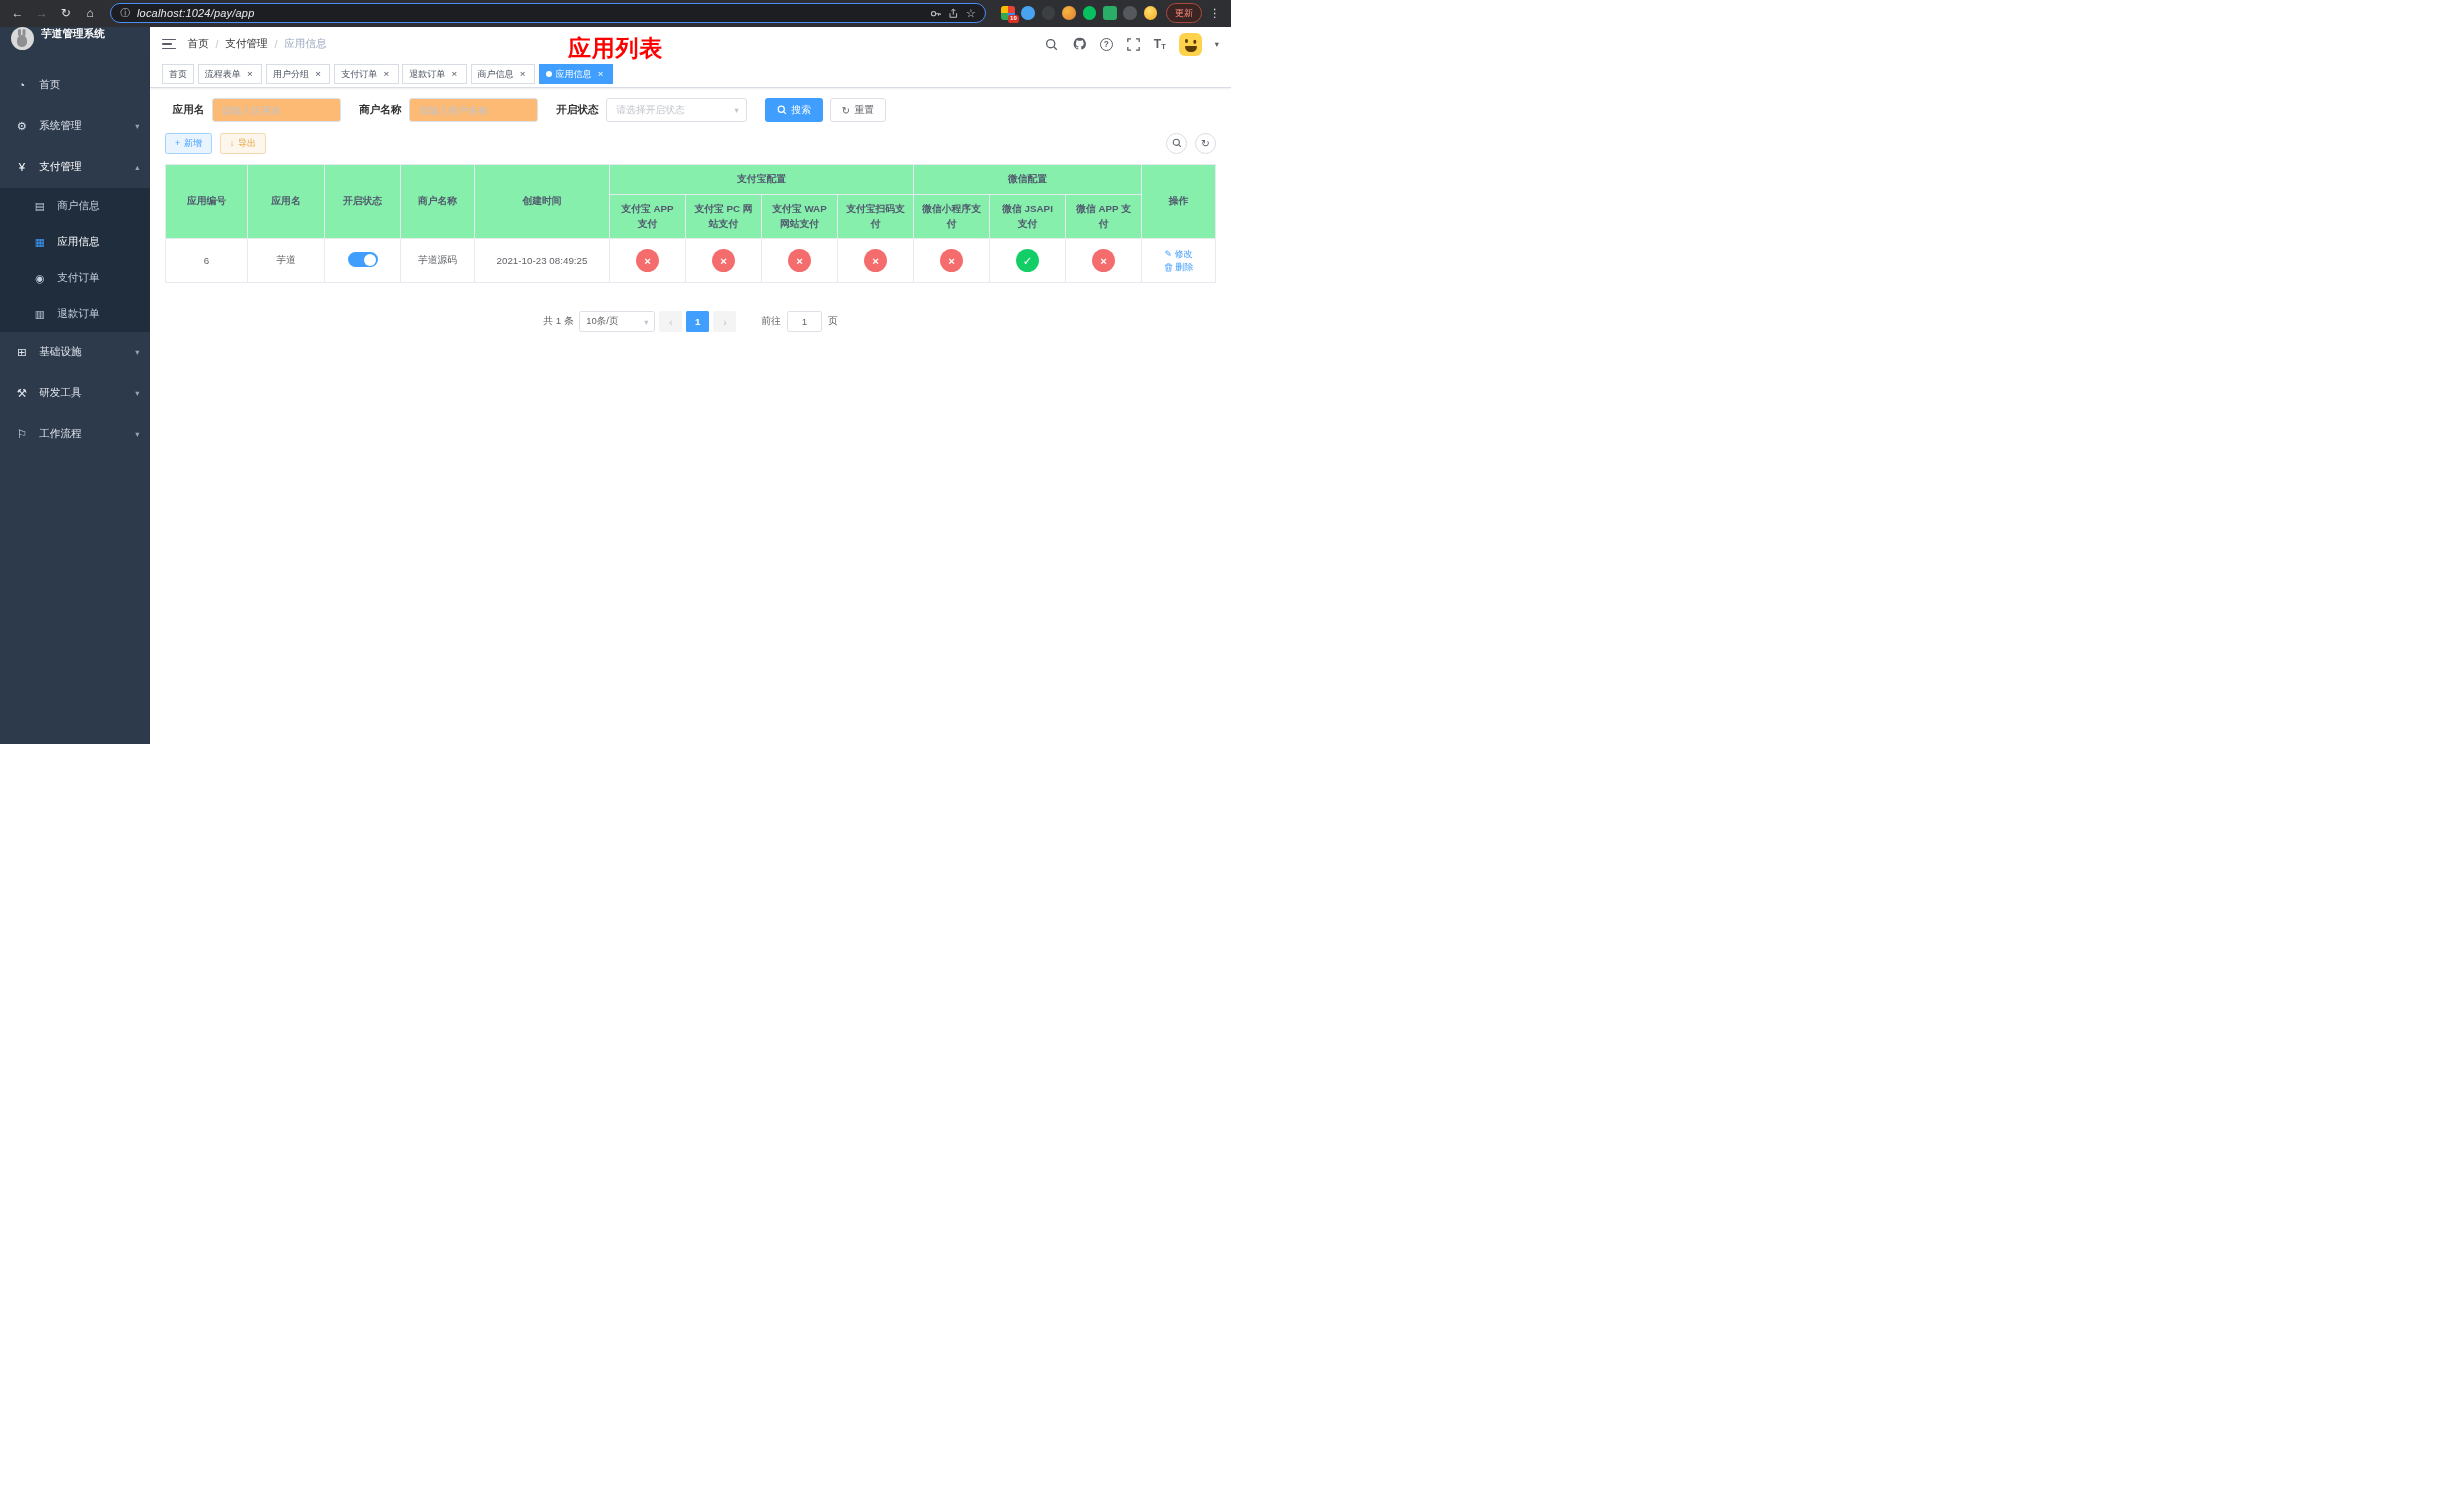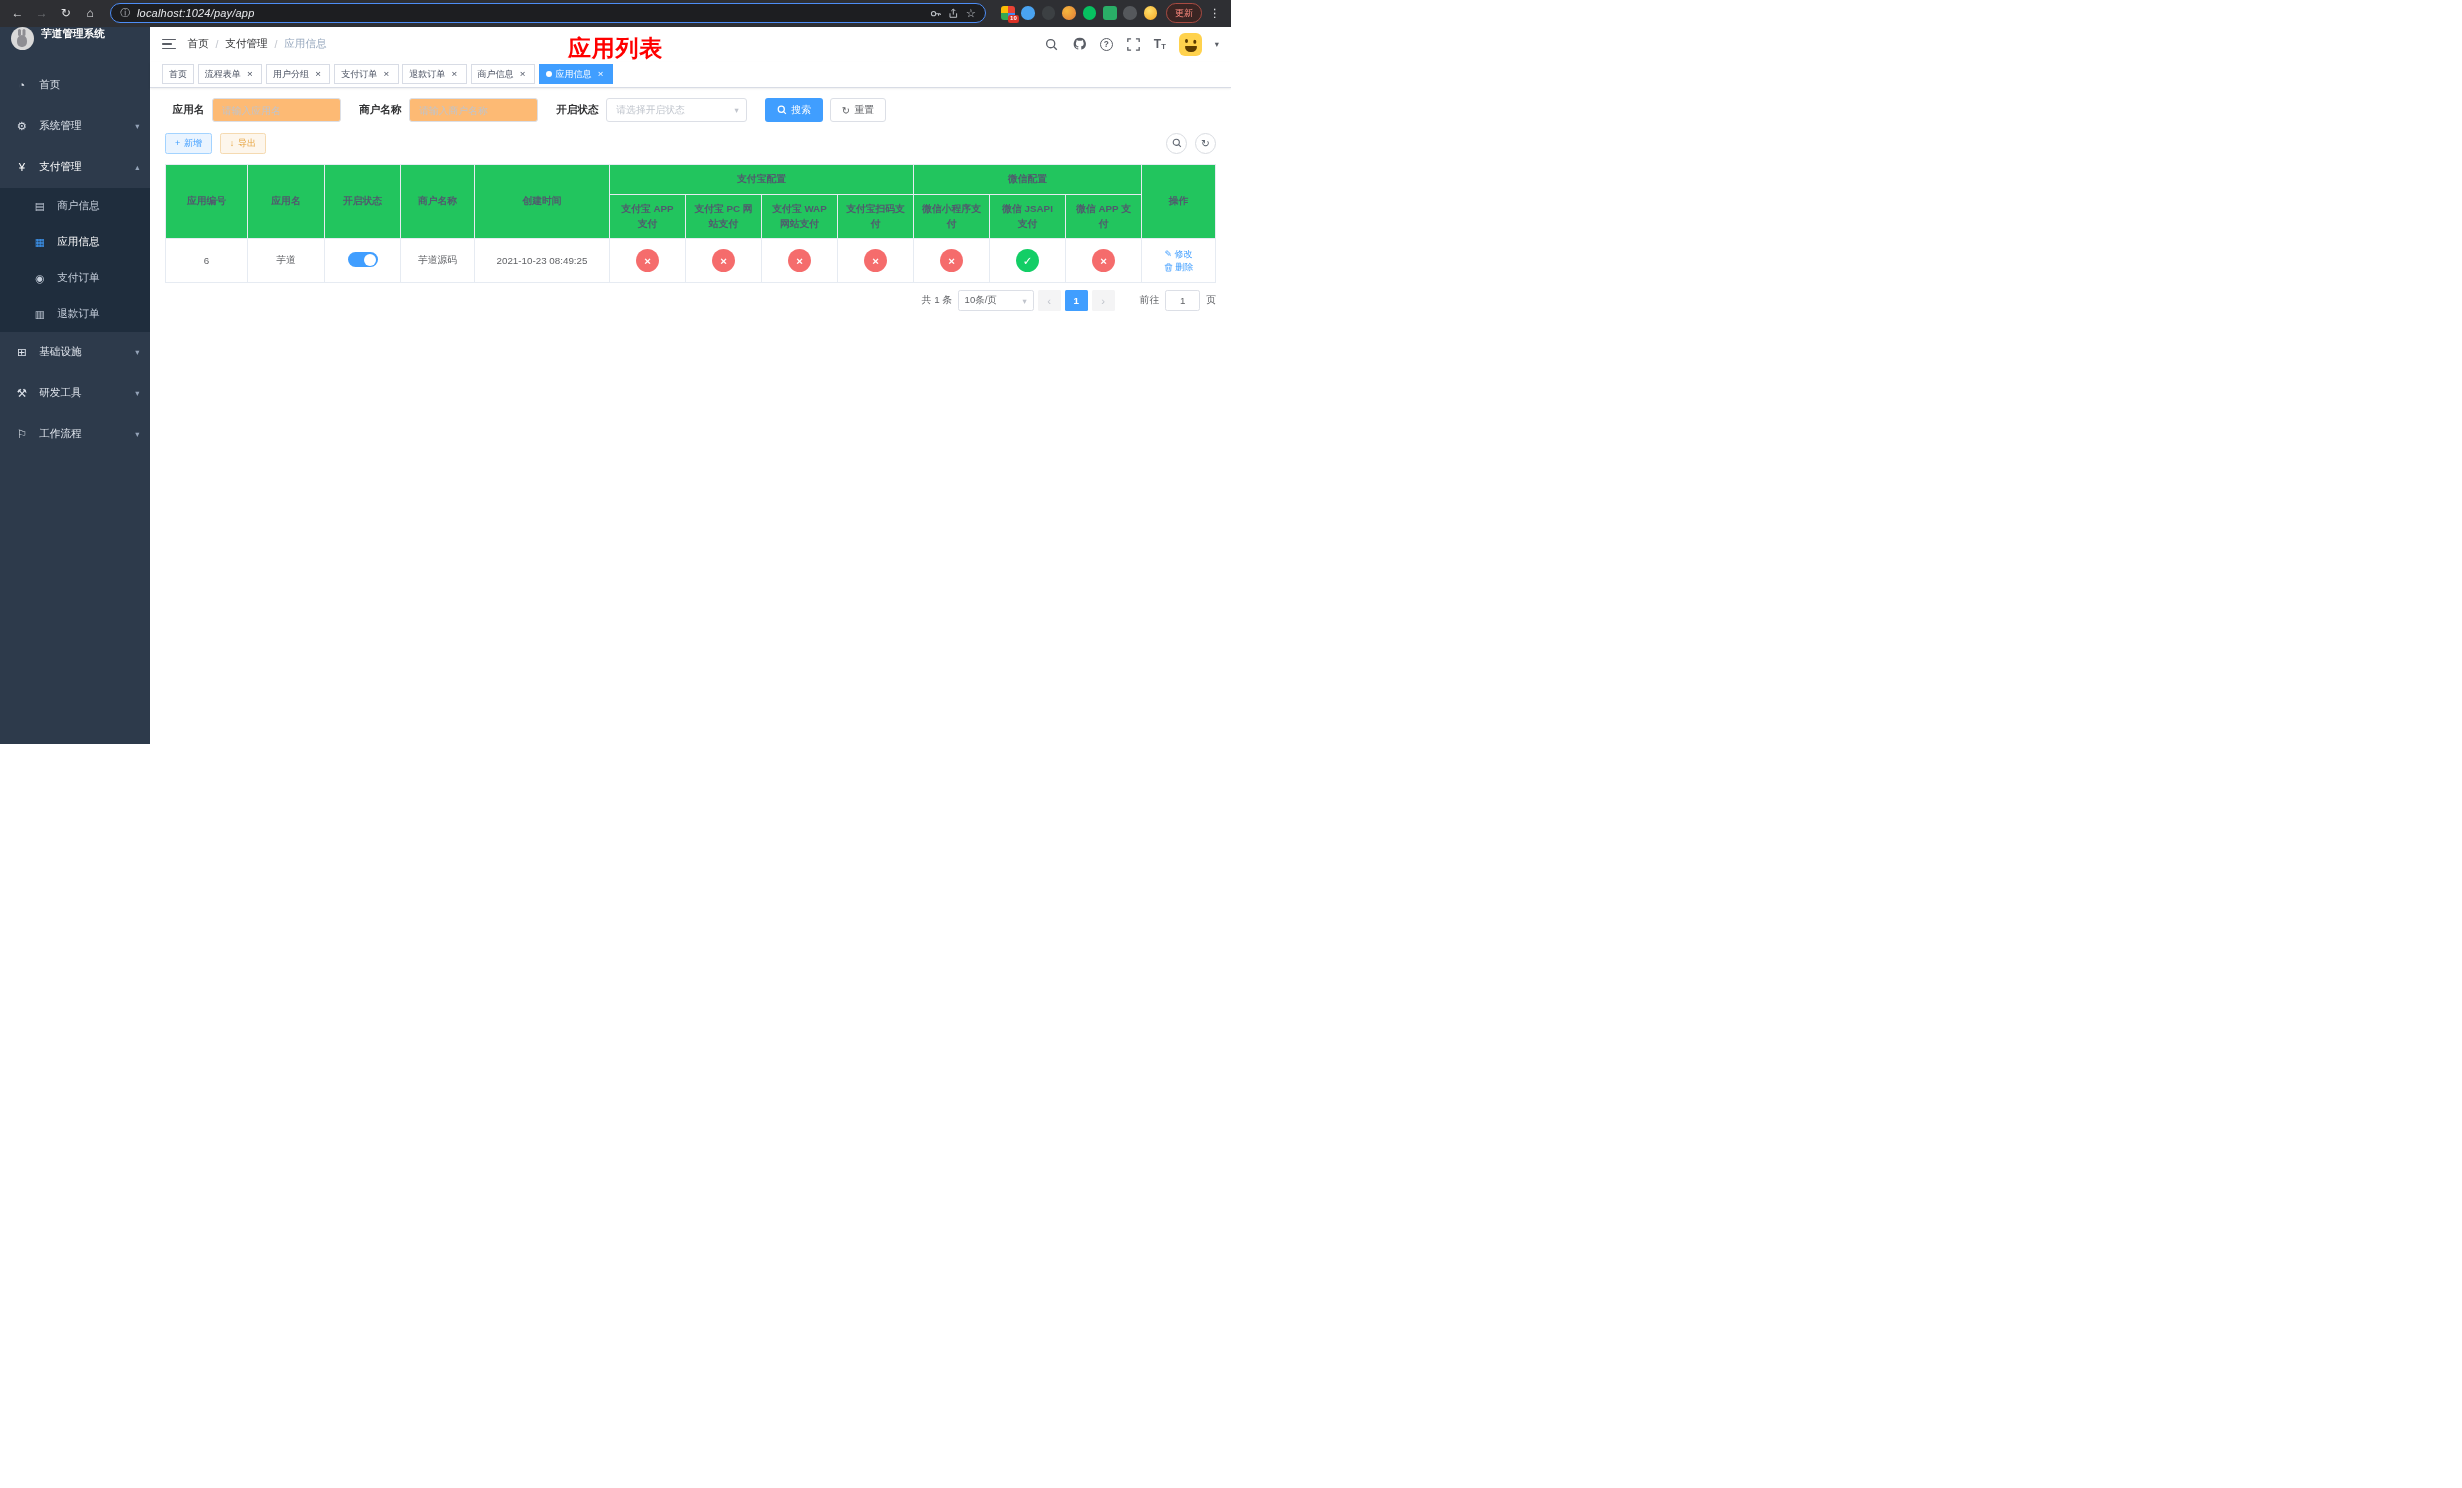--- a/index.html
+++ b/index.html
@@ -112,38 +112,38 @@
             padding:0 9px; cursor:pointer; }
   .btn-add { background:#eaf4ff; border:0.8px solid #a3d3ff; color:#409eff; }
   .btn-export { background:#fdf6ec; border:0.8px solid #f5dab1; color:#e6a23c; }
   .tool-right { margin-left:auto; display:flex; align-items:center; gap:7.6px; }
   .circ-btn { width:21px; height:21px; border:0.8px solid #d9dce1; border-radius:50%; display:flex; align-items:center;
               justify-content:center; color:#5f6670; cursor:pointer; font-size:10.6px; background:#fff; }
 
   
   .grid { width:100%; border-collapse:collapse; margin-top:10.6px; font-size:9.8px; color:#606266; table-layout:fixed; }
   .grid th, .grid td { border:0.8px solid #e6ebf2; text-align:center; vertical-align:middle; padding:3px; }
-  .grid thead th { background:#22c55e; color:#515a6e; font-weight:700; line-height:1.5; }
+  .grid thead th { background:#86efac; color:#515a6e; font-weight:700; line-height:1.5; }
   .grid thead tr.group-row th { height:30px; }
   .grid thead tr.sub-row th { height:44px; padding:3px 6px; }
   .grid tbody td { height:44px; background:#fff; }
   .st { display:inline-flex; width:23px; height:23px; border-radius:50%; align-items:center; justify-content:center;
         color:#fff; font-size:11.4px; font-weight:700; }
   .st-no { background:#f56c6c; }
   .st-yes { background:#13ce66; }
   .toggle { display:inline-block; width:30px; height:15px; border-radius:7.6px; background:#c0ccda; position:relative; cursor:pointer; }
   .toggle.on { background:#409eff; }
   .toggle .knob { position:absolute; top:1.5px; left:1.5px; width:12px; height:12px; border-radius:50%; background:#fff;
                   transition:left .2s; }
   .toggle.on .knob { left:16.7px; }
   .op-link { color:#409eff; font-size:9px; display:inline-flex; align-items:center; gap:2.3px; cursor:pointer;
              margin:0 3.8px; white-space:nowrap; }
 
   
-  .pager { display:flex; align-items:center; justify-content:flex-end; gap:4px; margin-top:7px; font-size:9.8px; color:#606266; }
+  .pager { display:flex; align-items:center; justify-content:center; gap:4px; margin-top:28px; font-size:9.8px; color:#606266; }
   .pg-total { margin-right:1.5px; }
   .pg-size { width:76px; height:21px; border:0.8px solid #dcdfe6; border-radius:2.3px; display:flex; align-items:center;
              justify-content:space-between; padding:0 6px; font-size:9.5px; color:#606266; cursor:pointer; }
   .pg-btn { min-width:23px; height:21px; background:#f4f4f5; border-radius:1.5px; display:flex; align-items:center;
             justify-content:center; color:#c0c4cc; font-size:11.4px; cursor:pointer; }
   .pg-num { min-width:23px; height:21px; border-radius:1.5px; display:flex; align-items:center; justify-content:center;
             background:#409eff; color:#fff; font-weight:700; cursor:pointer; }
   .pg-goto { display:flex; align-items:center; gap:6px; margin-left:21px; }
   .goto-inp { width:35px; height:21px; border:0.8px solid #dcdfe6; border-radius:2.3px; text-align:center; font-size:9.8px;
               color:#606266; outline:none; }

